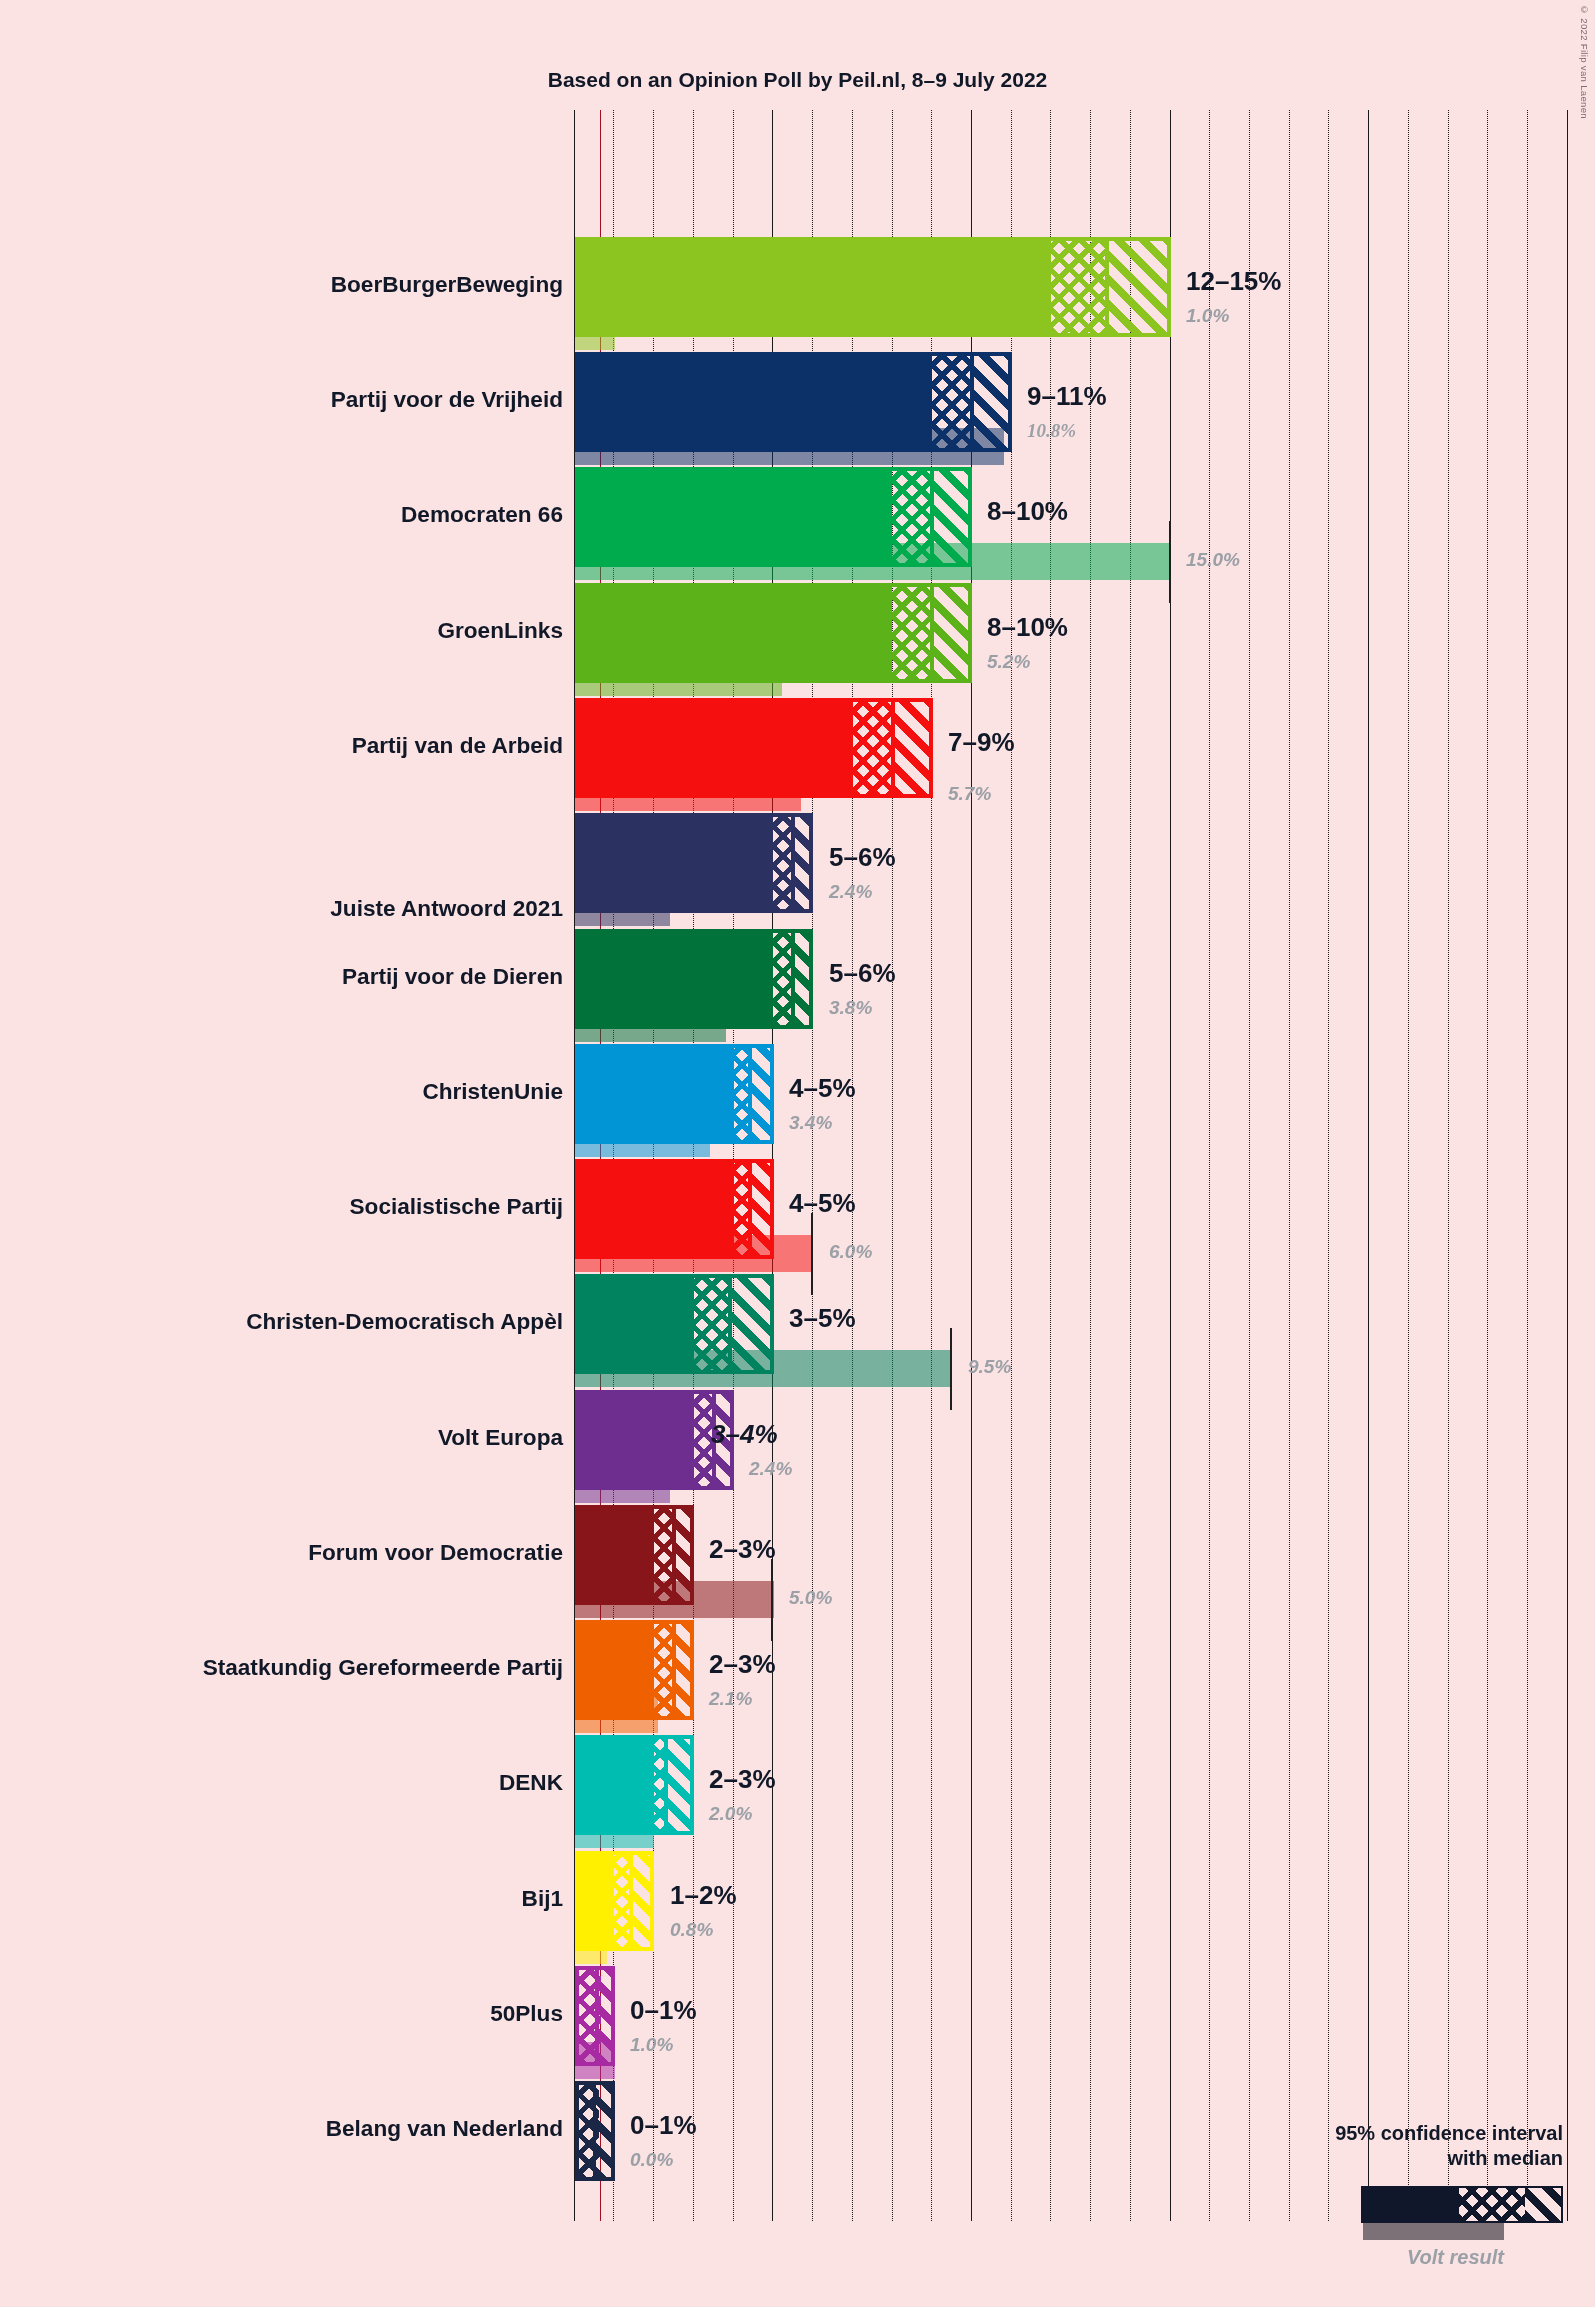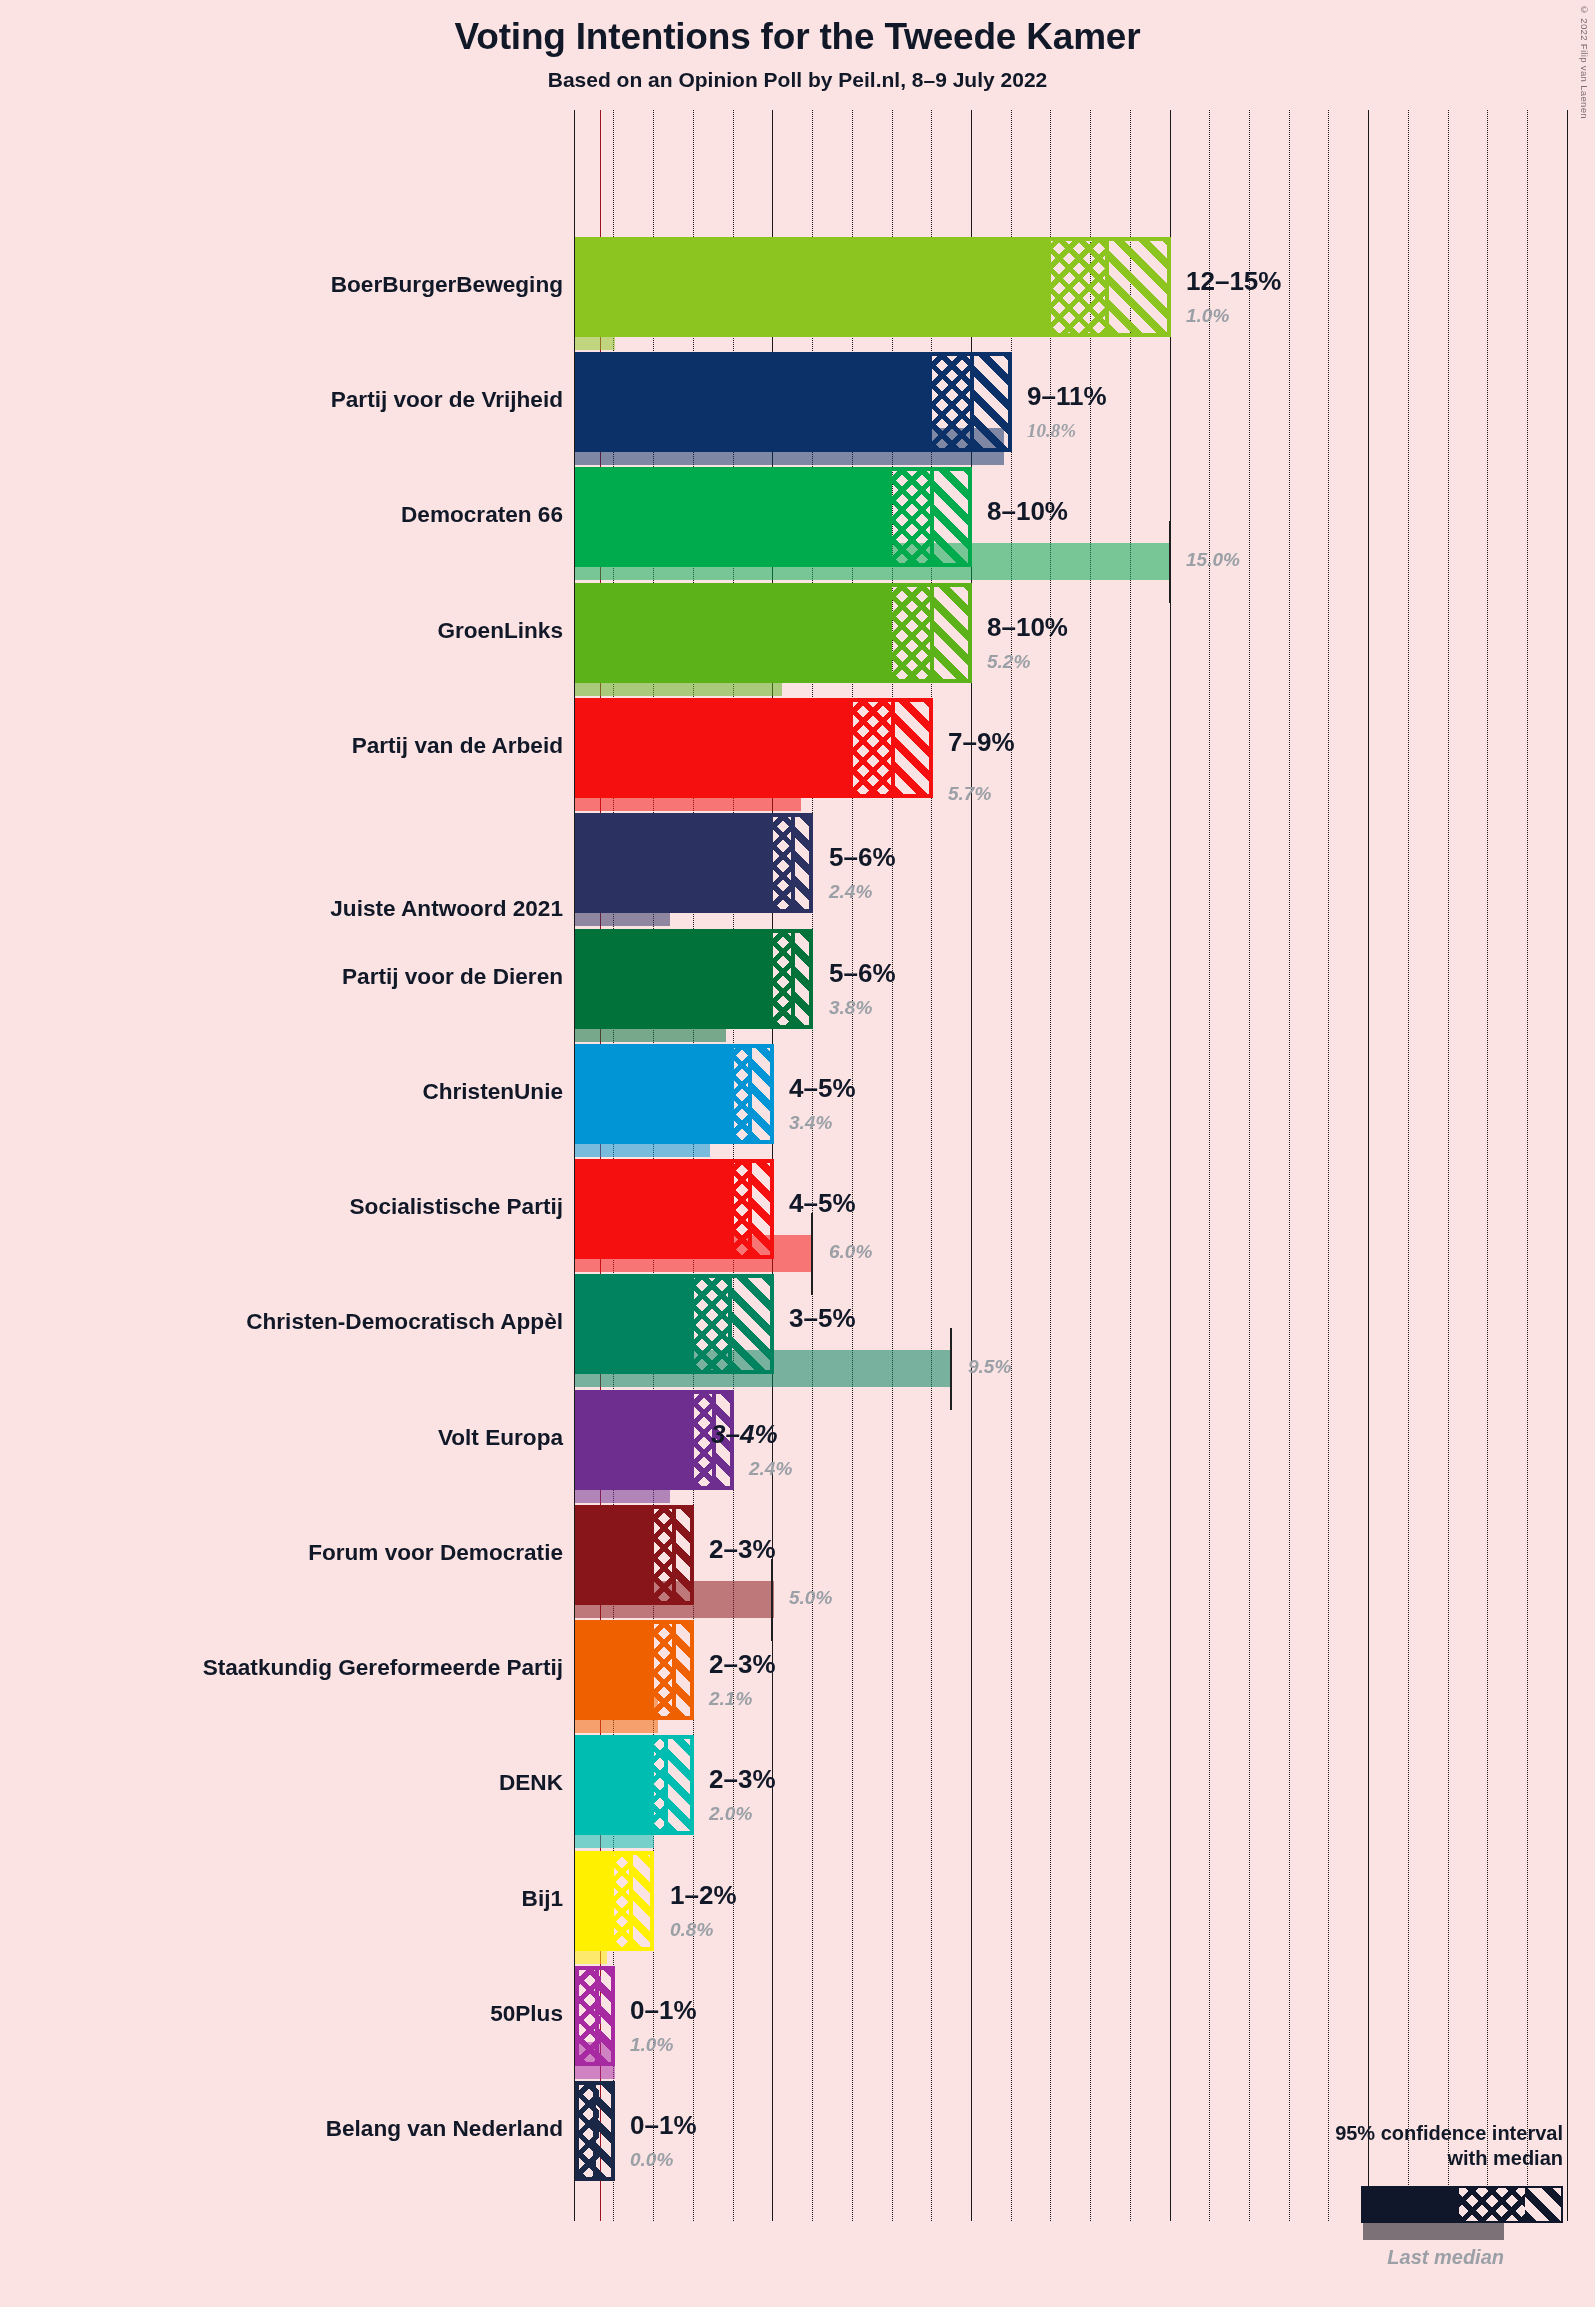--- a/index.html
+++ b/index.html
@@ -118,21 +118,20 @@
     color:#9aa0a6;
     text-align:right;
     white-space:nowrap;
   }
 </style>
 </head>
 <body>
 
 <div id="chart-root">
 
-  <div class="title">Voting Intentions for the Tweede Kamer</div>
   <div class="subtitle">Based on an Opinion Poll by Peil.nl, 8–9 July 2022</div>
   <div class="copyright">© 2022 Filip van Laenen</div>
 
   <div id="plot">
       <div class="gridline major" style="left: 574px; top: 110px; height: 2111px;"></div>
       <div class="gridline" style="left: 613px; top: 110px; height: 2111px;"></div>
       <div class="gridline" style="left: 653px; top: 110px; height: 2111px;"></div>
       <div class="gridline" style="left: 693px; top: 110px; height: 2111px;"></div>
       <div class="gridline" style="left: 733px; top: 110px; height: 2111px;"></div>
       <div class="gridline major" style="left: 772px; top: 110px; height: 2111px;"></div>
@@ -369,17 +368,17 @@
   <div class="legend" id="legend-host" style="left: 1200px; top: 2121px; width: 382px; height: 174px;">
       <div class="legend-text" style="right: 19px; top: 0px;">
         <div>95% confidence interval</div>
         <div>with median</div>
       </div>
       <div class="legend-swatch" style="right: 19px; top: 65px; width: 202px; height: 37px;">
         <div style="position: absolute; top: 0px; bottom: 0px; left: 96px; width: 66px; background-image: repeating-linear-gradient(45deg, rgb(16, 23, 42) 0px, rgb(16, 23, 42) 5.2px, rgba(0, 0, 0, 0) 5.2px, rgba(0, 0, 0, 0) 14px), repeating-linear-gradient(-45deg, rgb(16, 23, 42) 0px, rgb(16, 23, 42) 5.2px, rgba(0, 0, 0, 0) 5.2px, rgba(0, 0, 0, 0) 14px); background-color: rgb(251, 227, 228);"></div>
         <div style="position: absolute; inset: 0px 0px 0px 162px; background-image: repeating-linear-gradient(45deg, rgb(16, 23, 42) 0px, rgb(16, 23, 42) 7.8px, rgba(0, 0, 0, 0) 7.8px, rgba(0, 0, 0, 0) 17.4px); background-color: rgb(251, 227, 228);"></div>
       </div>
       <div class="legend-lastresult" style="right: 78px; top: 102px; width: 141px; height: 17.4px;"></div>
-      <div class="legend-lastresult-label" style="right: 78px; top: 125px;">Last median</div>
+      <div class="legend-lastresult-label" style="right: 78px; top: 125px;">Volt result</div>
     </div>
 
 </div>
 
 
 </body></html>

